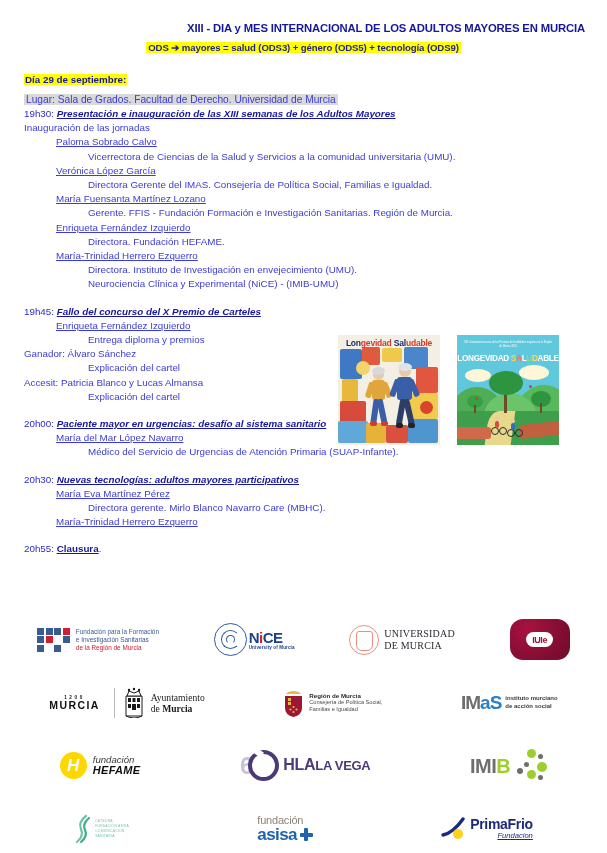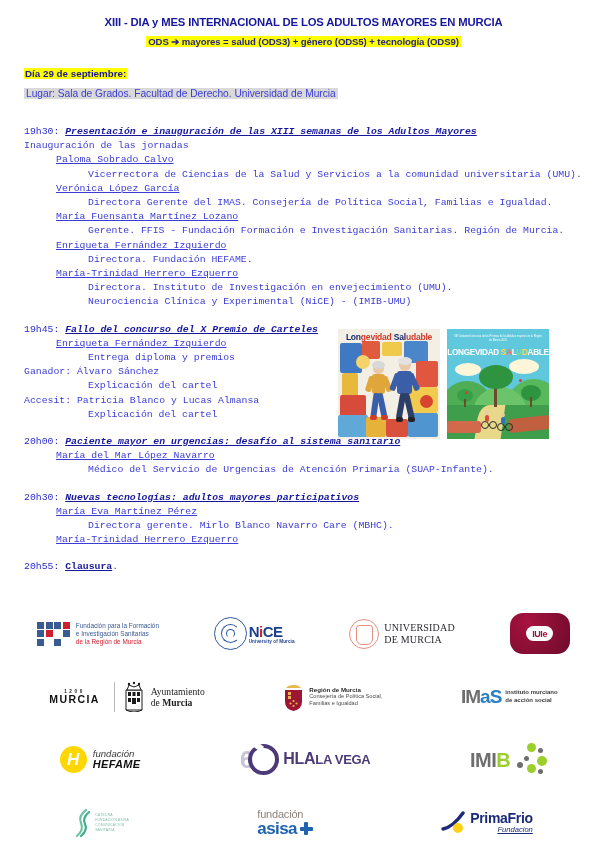--- a/index.html
+++ b/index.html
@@ -12,27 +12,27 @@
     height: 853px;
     font-family: "Liberation Sans", sans-serif;
     color: #2d2de0;
     overflow: hidden;
     position: relative;
   }
   .page { position: relative; width: 607px; height: 853px; }
 
   
   .title {
-    text-align: center;
+    text-align: right;
     font-size: 11.3px;
     font-weight: bold;
     color: #17179e;
     letter-spacing: -0.15px;
-    margin: 16px 0 0 0;
-    padding: 0 0;
+    margin: 22px 0 0 0;
+    padding: 0 22px;
   }
   .subtitle-wrap { text-align: center; margin-top: 3px; }
   .subtitle {
     display: inline-block;
     background: #ffff00;
     color: #23238e;
     font-size: 9.6px;
     font-weight: bold;
     padding: 0 2px;
     letter-spacing: -0.1px;
@@ -52,21 +52,21 @@
   .placewrap { margin: 2px 0 0 24px; }
   .place {
     display: inline-block;
     background: #d9d9d9;
     color: #3b3bd6;
     font-size: 10.2px;
     padding: 0 2px;
   }
 
   
-  .program { margin: 24px 0 0 0; padding: 0 10px 0 24px; position: relative; font-family: Liberation Mono, monospace; }
+  .program { margin: 0 0 0 0; padding: 0 10px 0 24px; position: relative; }
   .block { margin-bottom: 2px; }
   .line { font-size: 9.8px; line-height: 14.2px; color: #3b3bd6; white-space: nowrap; }
   .time { color: #2b2bcc; }
   .sess {
     font-weight: bold; font-style: italic;
     text-decoration: underline;
     color: #17179e;
   }
   .plain { color: #3b3bd6; }
   .name {
@@ -75,21 +75,21 @@
   }
   .ind1 { padding-left: 32px; }
   .ind2 { padding-left: 64px; }
   .gap { height: 11px; }
   .clausura { font-weight: bold; text-decoration: underline; color: #17179e; }
 
   
   .posters {
     position: absolute;
     left: 338px; top: 313px;
-    display: flex; gap: 7px; align-items: flex-end;
+    display: flex; gap: 17px; align-items: flex-end;
   }
   .poster { width: 102px; height: 110px; position: relative; overflow: hidden; }
 
   
   .p1 { background: #f3efe4; }
   .p1 .ptitle {
     position: absolute; top: 3px; left: 0; right: 0;
     text-align: center; font-size: 8.5px; font-weight: bold;
     color: #1b2a6b; z-index: 6; letter-spacing: -0.2px;
   }

